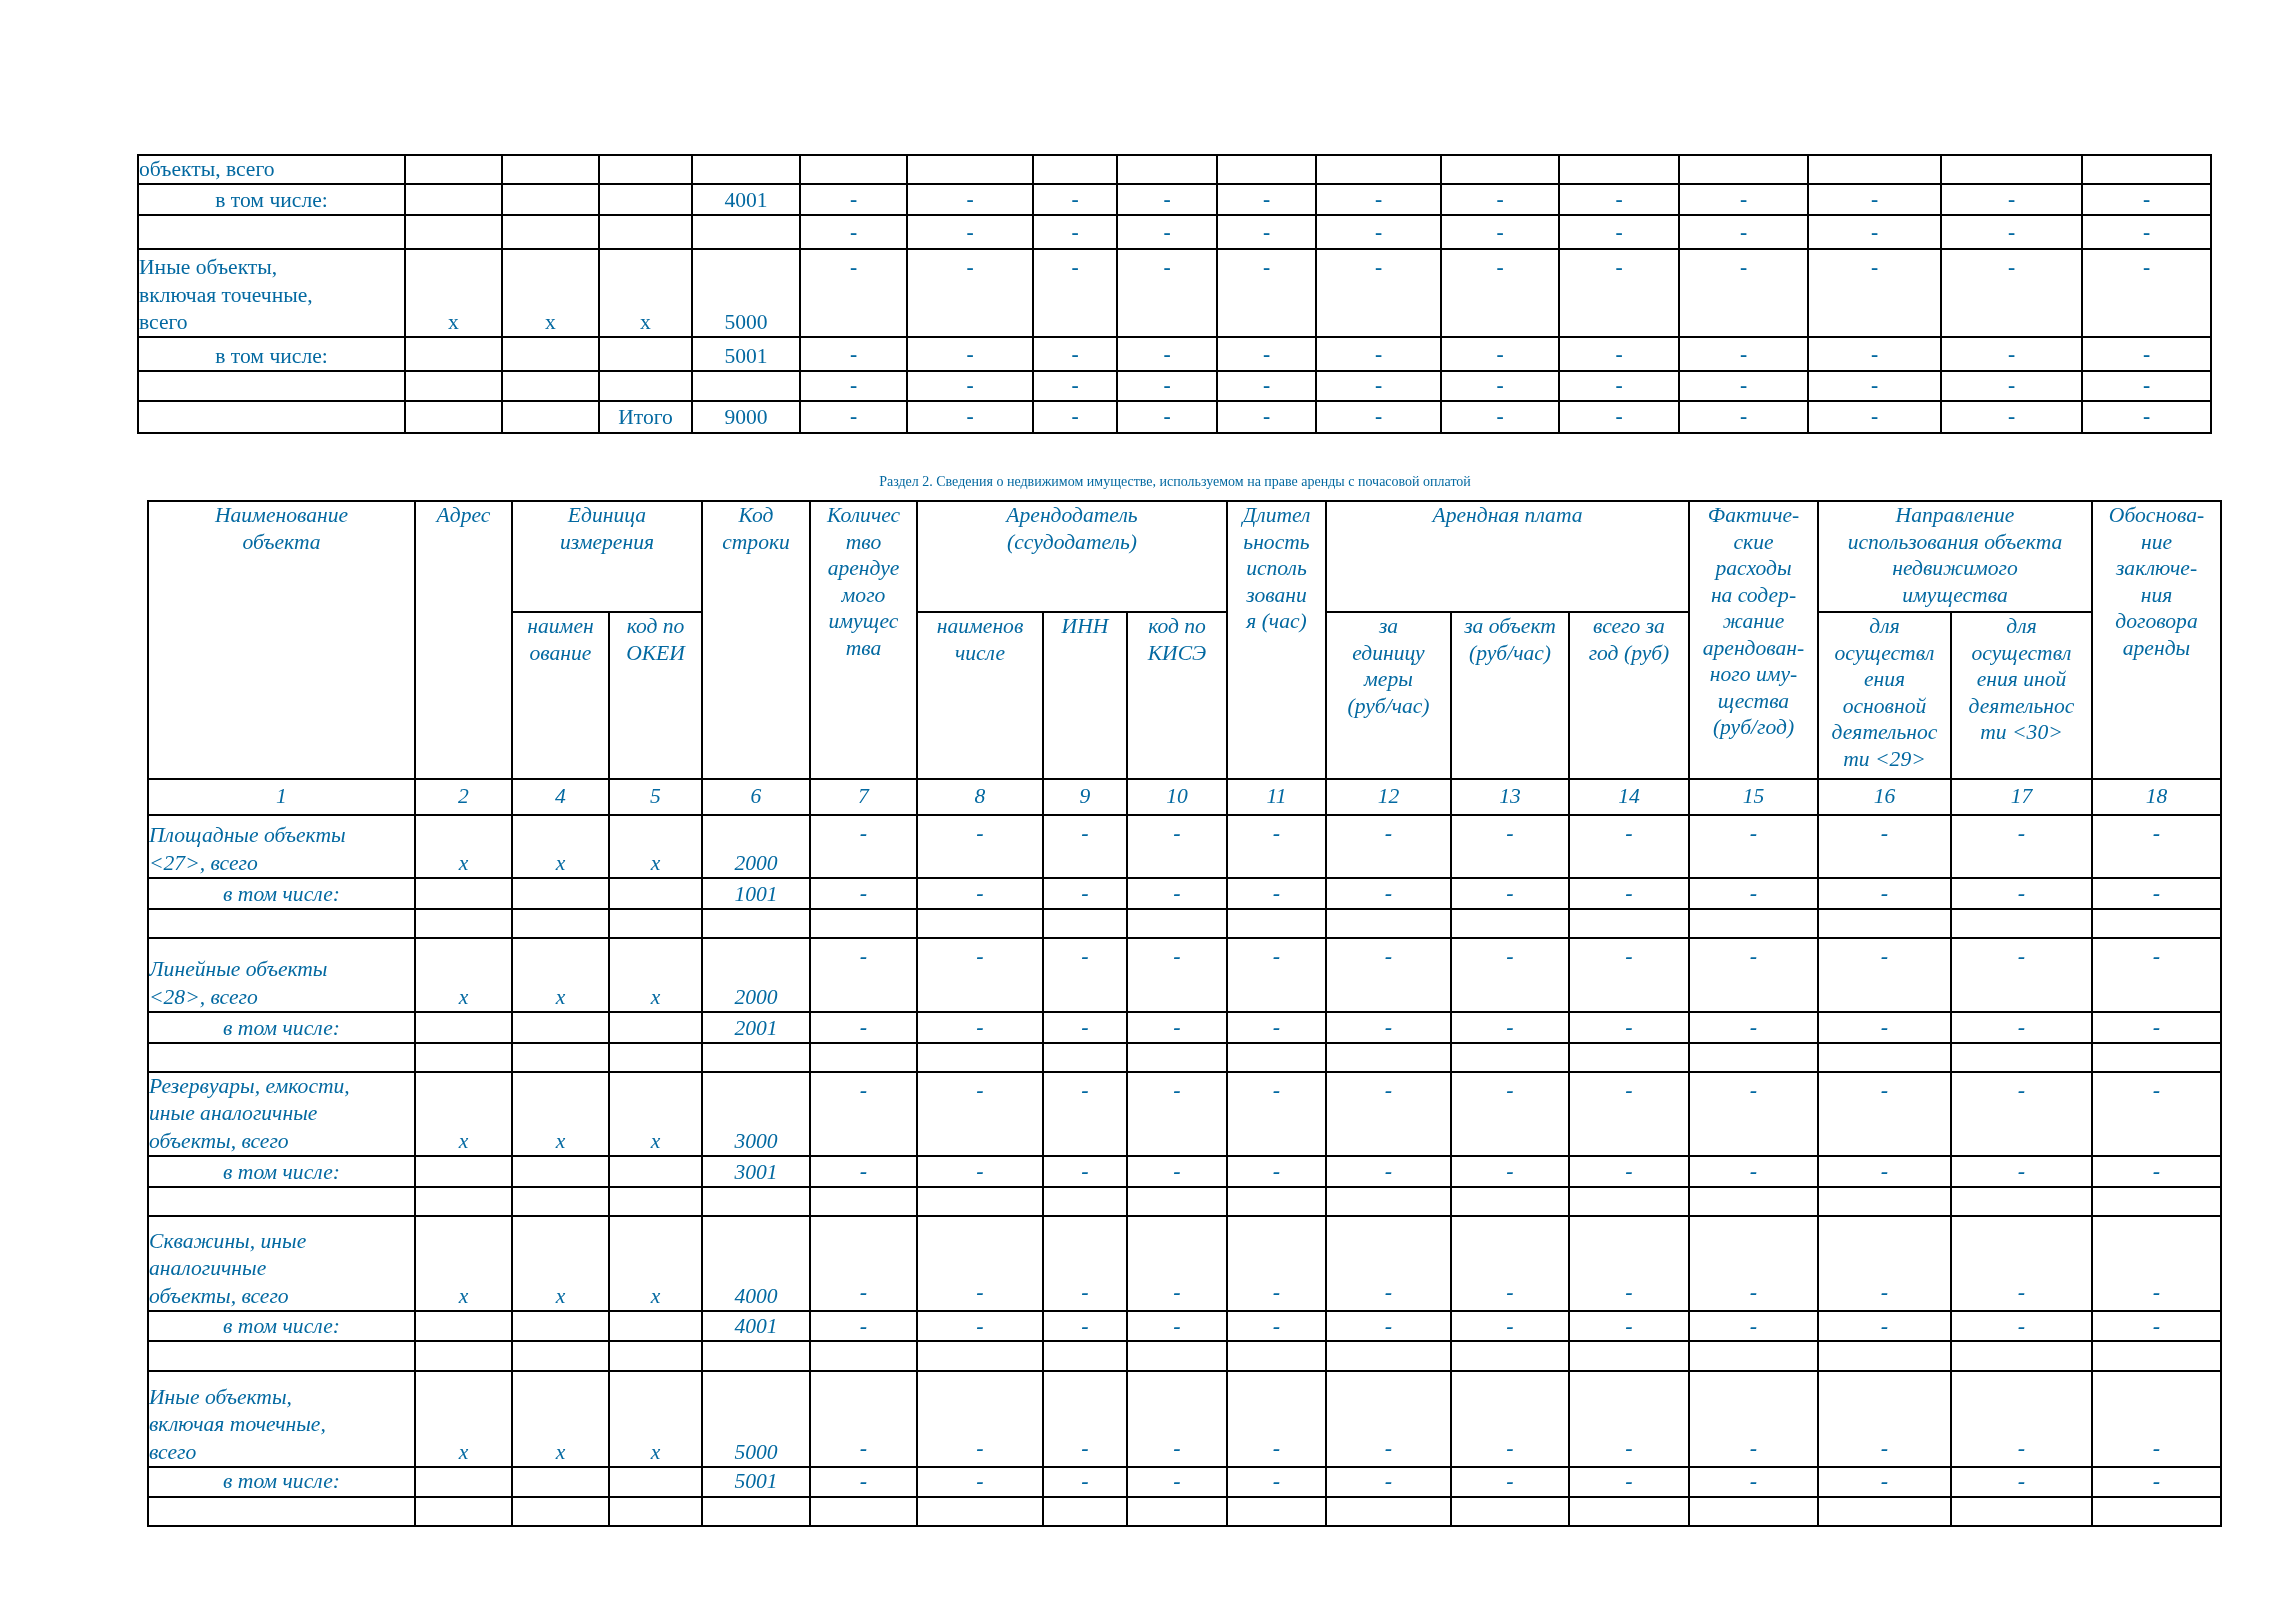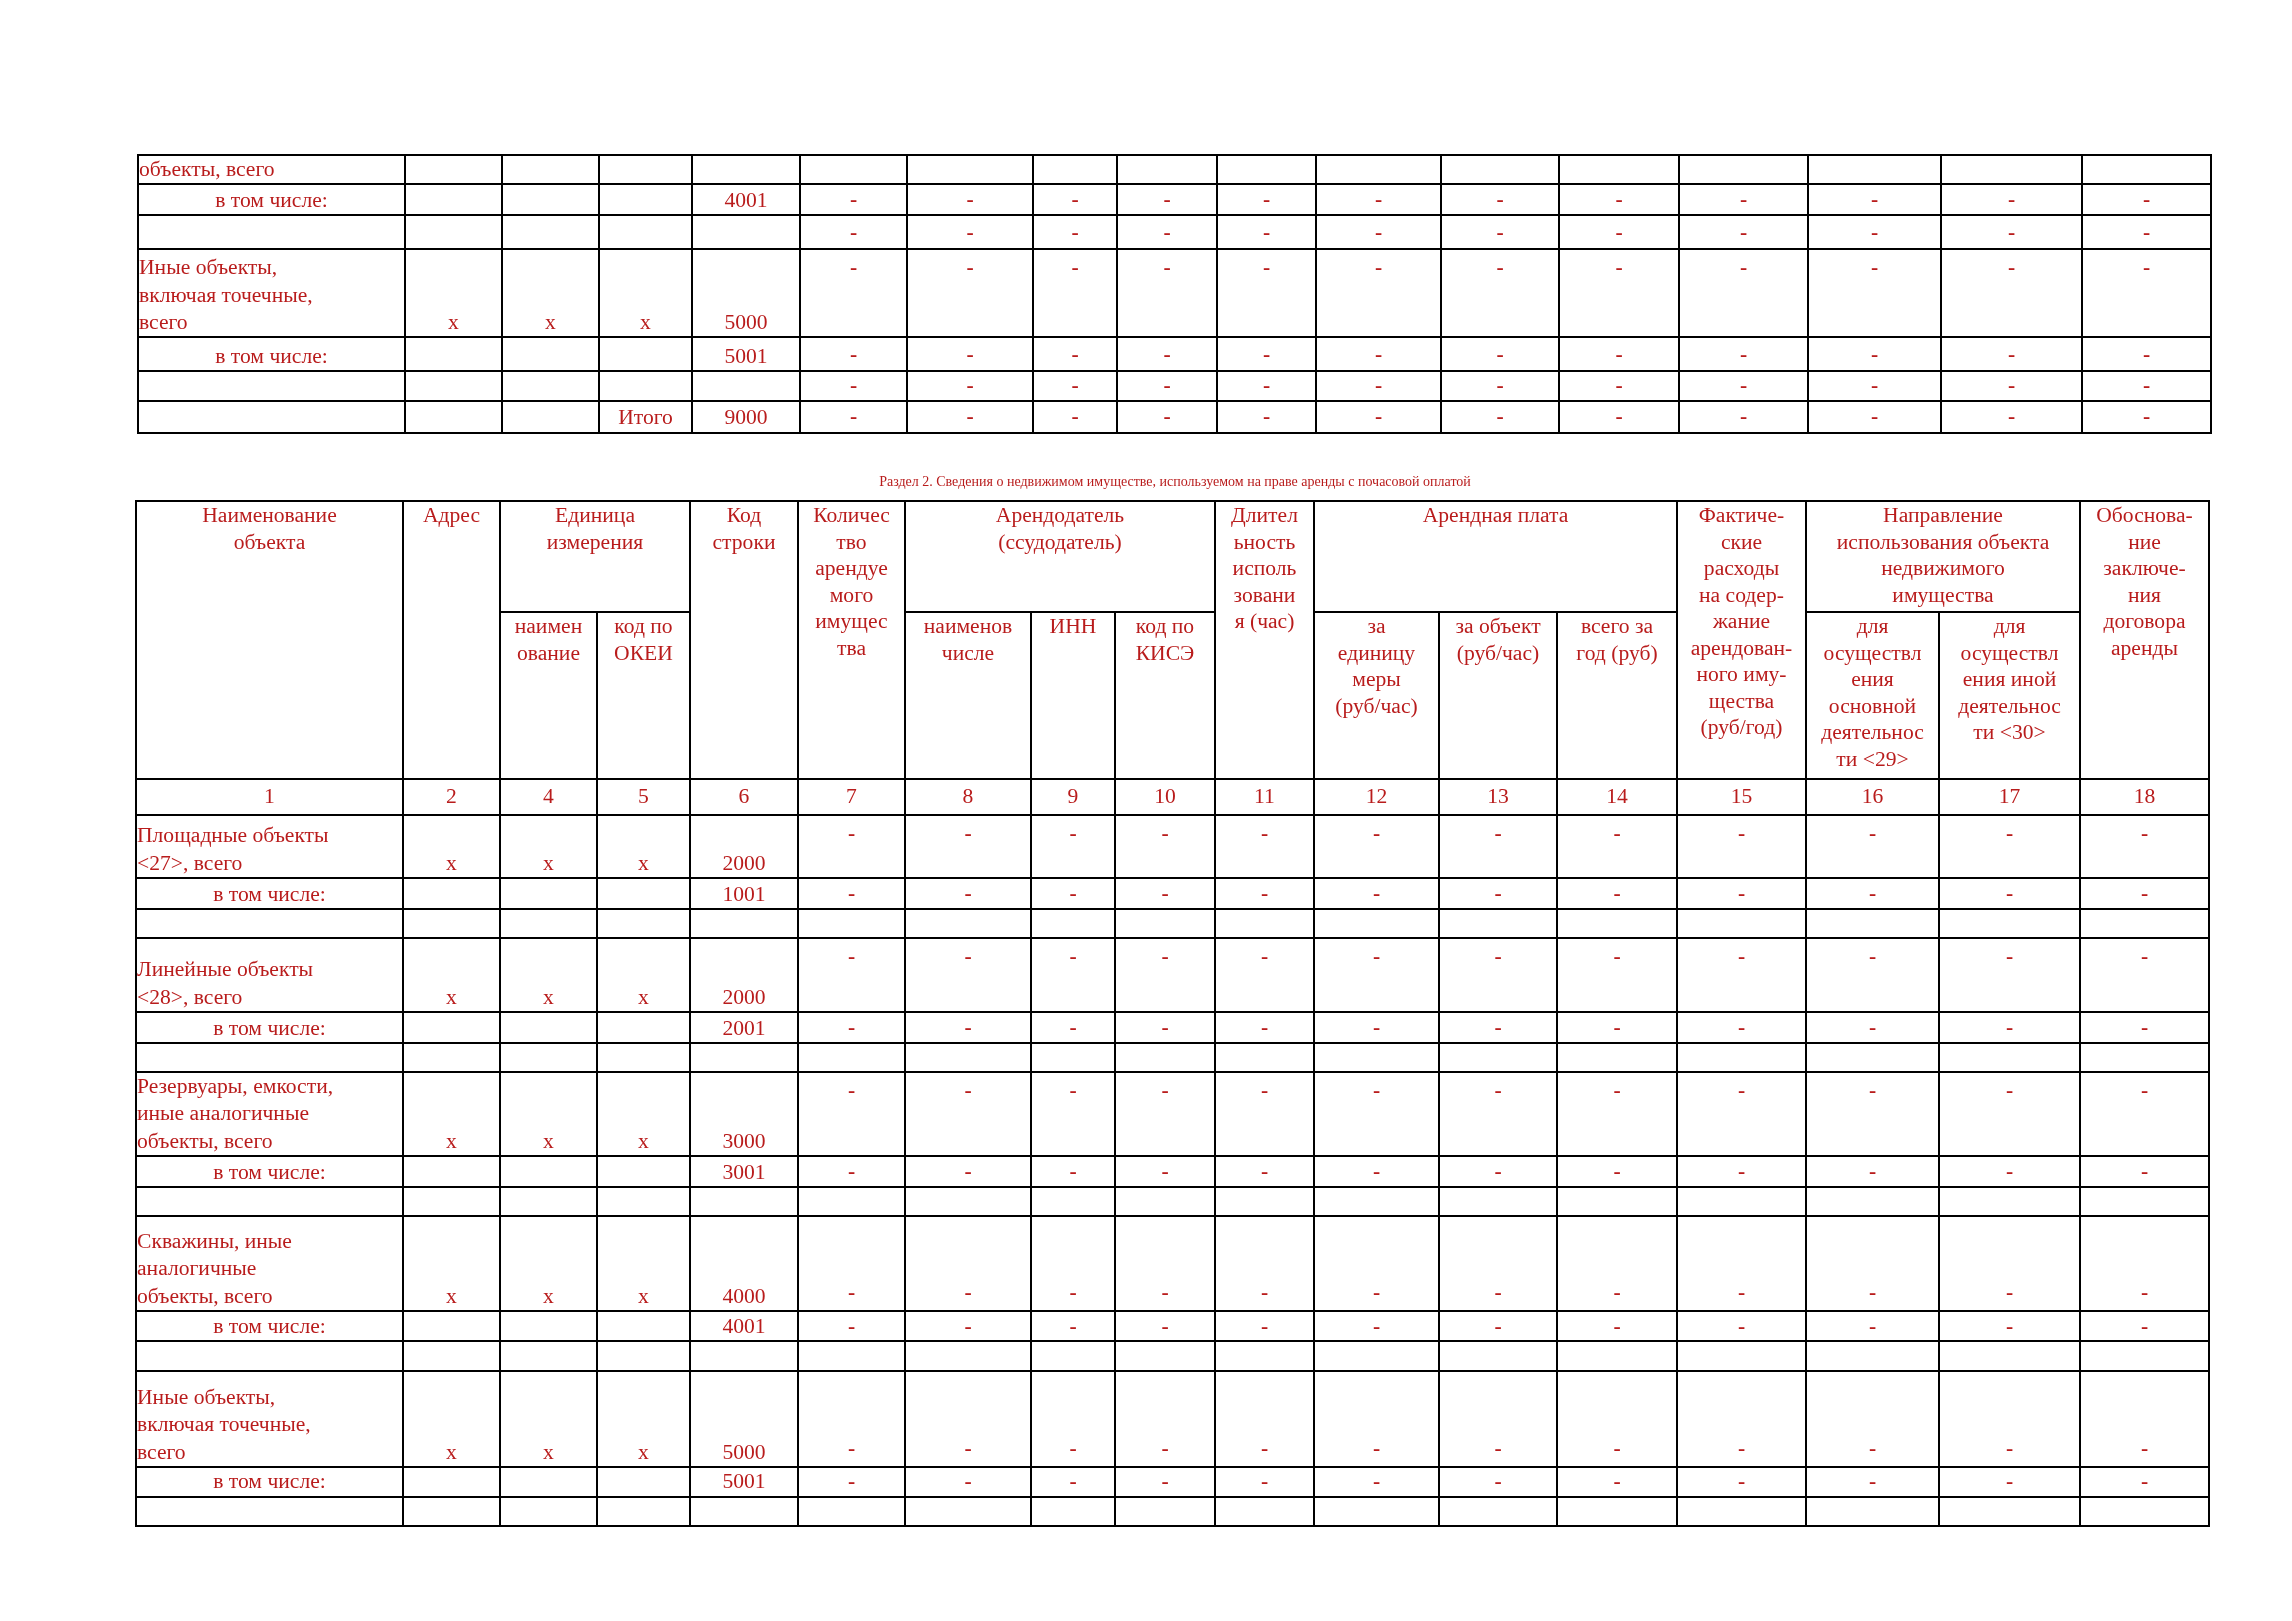--- a/index.html
+++ b/index.html
@@ -2,21 +2,21 @@
 <html lang="ru"><head>
 <meta charset="utf-8">
 <style>
   html, body { margin: 0; padding: 0; background: #e8e8e8; }
   .page {
     position: relative;
     width: 2293px;
     height: 1621px;
     background: #ffffff;
     font-family: "Liberation Serif", "DejaVu Serif", serif;
-    color: #b91c1c;
+    color: #0369a1;
     overflow: hidden;
   }
   table.form {
     border-collapse: collapse;
     table-layout: fixed;
     font-size: 21.6px;
   }
   table.form td {
     border: 2px solid #000;
     overflow: hidden;
@@ -62,21 +62,21 @@
   #table1 { position: absolute; left: 137px; top: 154px; }
   #s2-title {
     position: absolute;
     left: 137px;
     top: 469px;
     width: 2076px;
     text-align: center;
     font-size: 14px;
     line-height: 25.5px;
   }
-  #table2 { position: absolute; left: 135px; top: 500px; }
+  #table2 { position: absolute; left: 147px; top: 500px; font-style: italic; }
 </style>
 </head>
 <body>
 
 <div class="page">
 
   <table class="form" id="table1">
     <colgroup>
       <col style="width:267px">
         <col style="width:97px">

